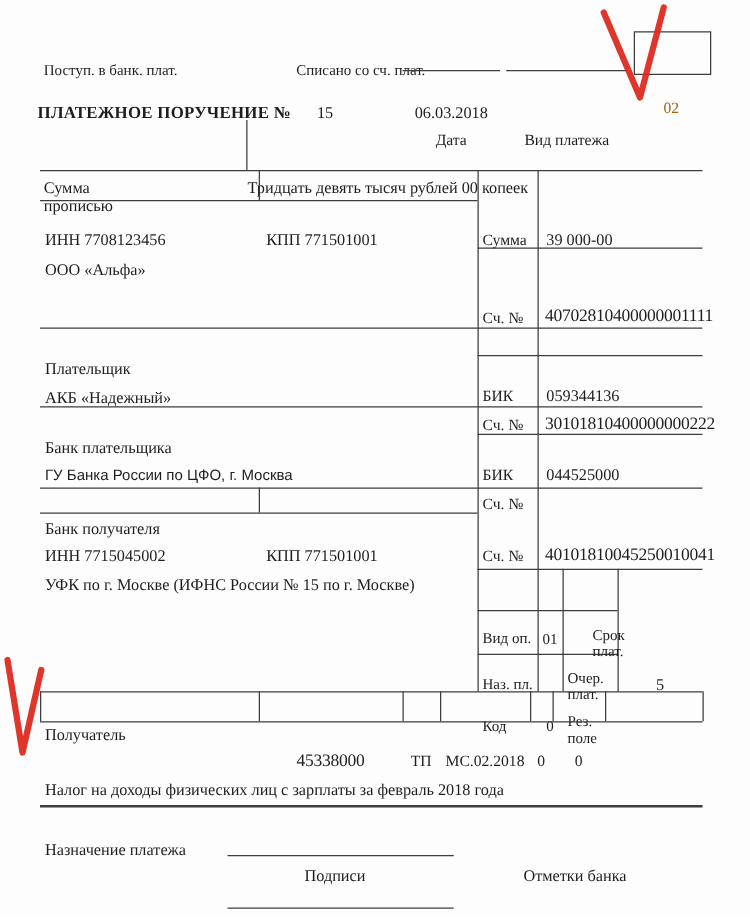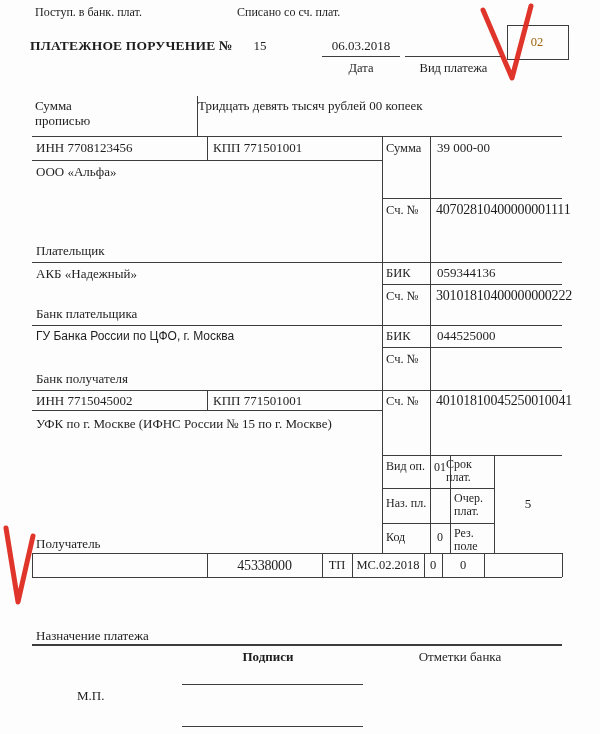--- a/index.html
+++ b/index.html
@@ -1,21 +1,21 @@
 <!DOCTYPE html>
 <html><head>
 <meta charset="utf-8">
 <style>
   html,body{margin:0;padding:0;background:#ffffff;}
   .page{
     position:relative;width:600px;height:734px;background:#fdfdfd;overflow:hidden;
     font-family:"Liberation Serif","DejaVu Serif",serif;color:#1e1e1e;
   }
   .doc{position:absolute;inset:0;filter:blur(0.2px);}
-  .t{position:absolute;font-size:13px;line-height:1.12;white-space:nowrap;}
+  .t{position:absolute;font-size:13px;line-height:1.12;white-space:nowrap;margin-top:44px;}
   .wrap{white-space:normal;}
   .sm{font-size:12px;}
   .sm2{font-size:12.5px;}
   .num{font-size:14px;letter-spacing:-0.2px;}
   .bold{font-weight:bold;letter-spacing:0.2px;}
   .ctr{text-align:center;}
   .sans{font-family:"Liberation Sans","DejaVu Sans",sans-serif;font-size:12px;}
   .hl{position:absolute;height:1px;background:#3d3d3d;}
   .vl{position:absolute;width:1px;background:#3d3d3d;}
   .box{position:absolute;border:1px solid #3d3d3d;background:transparent;}
@@ -92,21 +92,21 @@
     <div class="hl" style="left:382px;top:455px;width:180px;"></div>
     <div class="hl" style="left:382px;top:488px;width:112px;"></div>
     <div class="hl" style="left:382px;top:523px;width:112px;"></div>
     <div class="vl" style="left:382px;top:136px;height:417px;"></div>
     <div class="vl" style="left:430px;top:136px;height:417px;"></div>
     <div class="vl" style="left:450px;top:455px;height:98px;"></div>
     <div class="vl" style="left:494px;top:455px;height:98px;"></div>
 
     <div class="t sm" style="left:386px;top:460px;">Вид оп.</div>
     <div class="t sm ctr" style="left:431px;top:461px;width:18px;">01</div>
-    <div class="t sm wrap" style="left:446px;top:458px;width:38px;">Срок плат.</div>
+    <div class="t sm wrap" style="left:474px;top:458px;width:38px;">Срок плат.</div>
     <div class="t sm" style="left:386px;top:497px;">Наз. пл.</div>
     <div class="t sm ctr" style="left:431px;top:497px;width:18px;"></div>
     <div class="t sm wrap" style="left:454px;top:492px;width:38px;">Очер. плат.</div>
     <div class="t ctr" style="left:494px;top:497px;width:68px;">5</div>
     <div class="t sm" style="left:386px;top:531px;">Код</div>
     <div class="t sm ctr" style="left:431px;top:531px;width:18px;">0</div>
     <div class="t sm wrap" style="left:454px;top:527px;width:38px;">Рез. поле</div>
 
     <div class="hl" style="left:32px;top:553px;width:530px;"></div>
     <div class="hl" style="left:32px;top:577px;width:530px;"></div>
@@ -119,24 +119,25 @@
     <div class="vl" style="left:484px;top:553px;height:24px;"></div>
     <div class="vl" style="left:562px;top:553px;height:24px;"></div>
 
     <div class="t num ctr" style="left:207px;top:558px;width:115px;">45338000</div>
     <div class="t sm2 ctr" style="left:322px;top:558px;width:30px;">ТП</div>
     <div class="t sm2 ctr" style="left:352px;top:558px;width:72px;">МС.02.2018</div>
     <div class="t sm2 ctr" style="left:424px;top:558px;width:18px;">0</div>
     <div class="t sm2 ctr" style="left:442px;top:558px;width:42px;">0</div>
     <div class="t sm2 ctr" style="left:484px;top:558px;width:78px;"></div>
 
+    <div class="t" style="left:36px;top:581px;">Налог на доходы физических лиц с зарплаты за февраль 2018 года</div>
     <div class="t" style="left:36px;top:629px;">Назначение платежа</div>
     <div class="hl" style="left:32px;top:644px;width:530px;height:2px;"></div>
 
-    <div class="t ctr" style="left:208px;top:650px;width:120px;font-weight:bold;">Подписи</div>
+    <div class="t ctr" style="left:208px;top:650px;width:120px;">Подписи</div>
     <div class="t ctr" style="left:395px;top:650px;width:130px;">Отметки банка</div>
     <div class="hl" style="left:182px;top:684px;width:181px;"></div>
     <div class="t" style="left:77px;top:689px;">М.П.</div>
     <div class="hl" style="left:182px;top:726px;width:181px;"></div>
   </div>
 
   <svg class="check" style="left:460px;top:0;" width="90" height="95" viewBox="0 0 90 95">
     <polyline points="23,10 52,78 71,6"></polyline>
   </svg>
   <svg class="check" style="left:0;top:518px;" width="45" height="95" viewBox="0 0 45 95">

